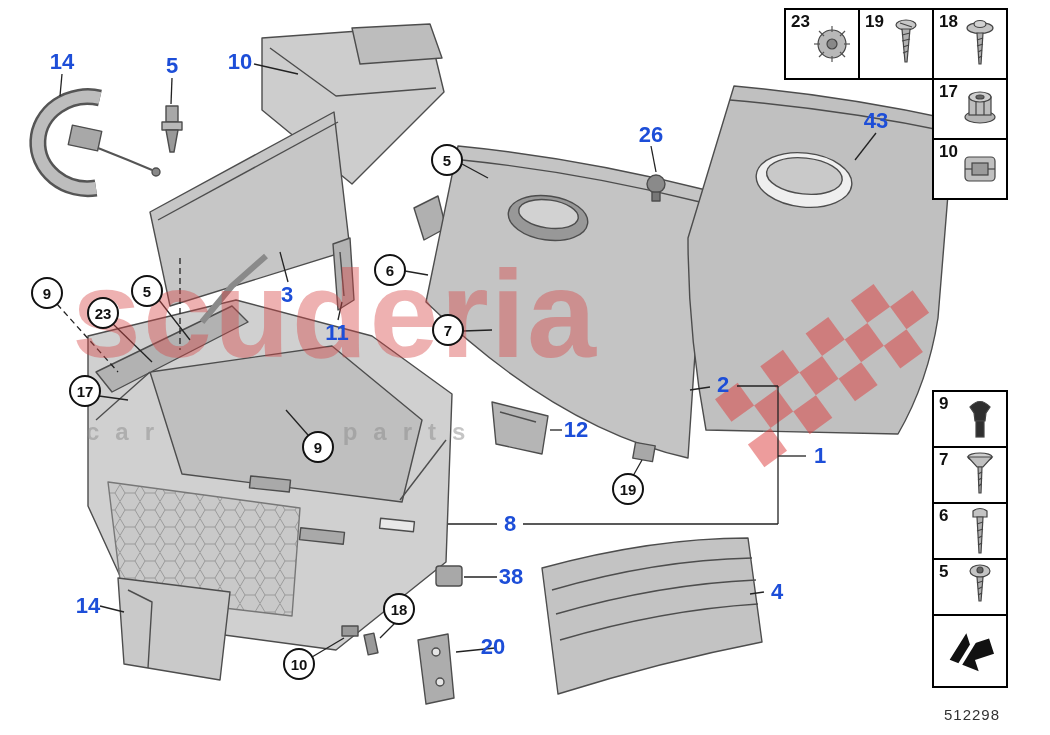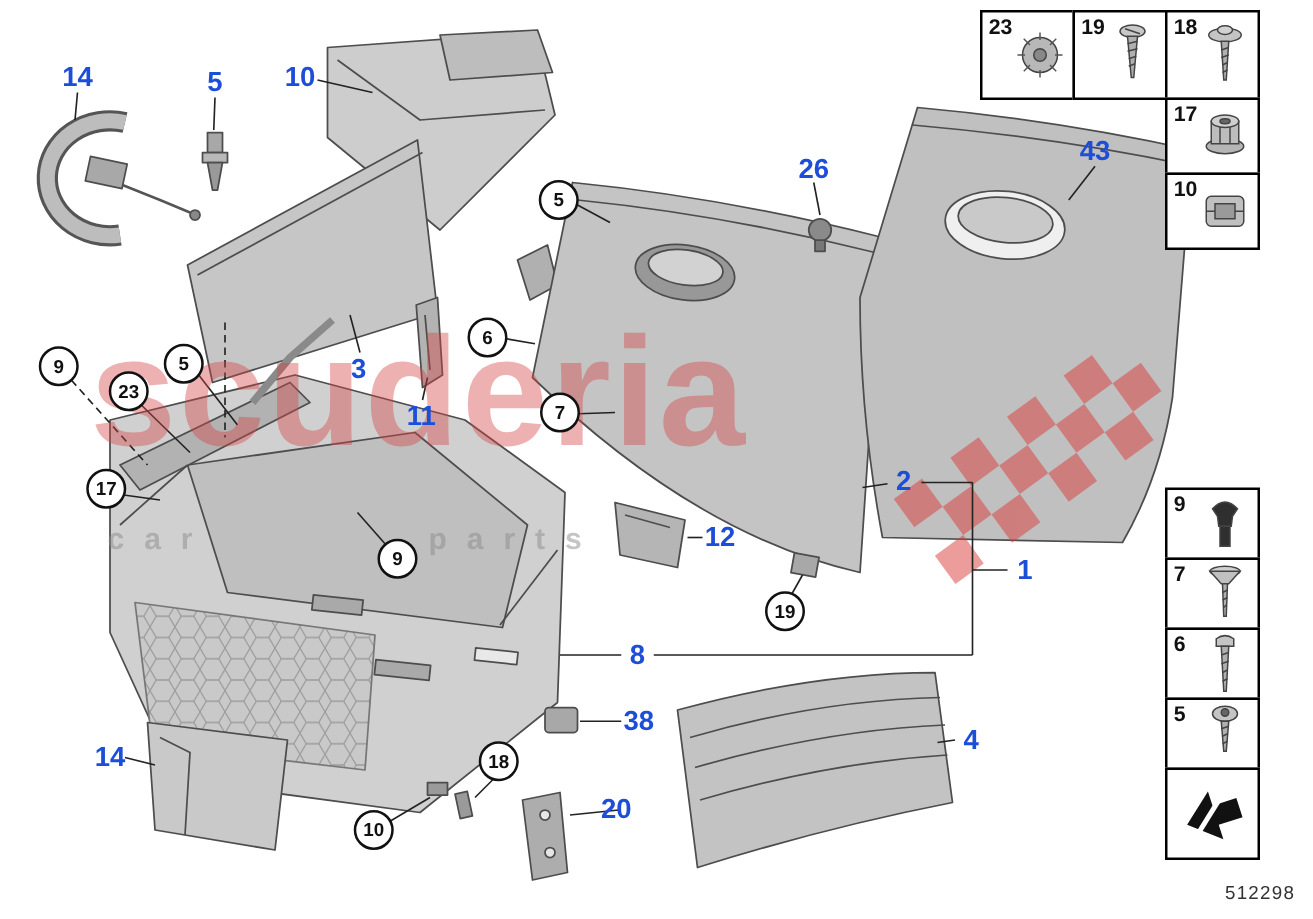--- a/index.html
+++ b/index.html
@@ -17,21 +17,21 @@
   
   .co{position:absolute;width:28px;height:28px;border:2px solid #111;border-radius:50%;
       background:#fff;display:flex;align-items:center;justify-content:center;
       font-weight:bold;font-size:15px;color:#111;z-index:5;}
   .pn{position:absolute;transform:translate(-50%,-50%);font-weight:bold;font-size:22px;color:#1d4ed8;z-index:5;}
 
   
   .cell{position:absolute;background:#fff;border:2px solid #000;z-index:4;box-sizing:border-box;}
   .cell .num{position:absolute;top:2px;left:5px;font-weight:bold;font-size:17px;color:#111;}
   .cell svg{position:absolute;right:4px;top:50%;transform:translateY(-50%);}
-  .code{position:absolute;left:980px;top:706px;z-index:4;font-size:15px;color:#333;letter-spacing:1px;}
+  .code{position:absolute;left:944px;top:706px;z-index:4;font-size:15px;color:#333;letter-spacing:1px;}
   .ico{stroke:#444;stroke-width:1.2;}
 </style>
 </head>
 <body>
 
 <div id="stage">
 
   <svg class="draw" width="1050" height="735" viewBox="0 0 1050 735">
     <defs>
       <pattern id="hex" width="20" height="17" patternUnits="userSpaceOnUse">

